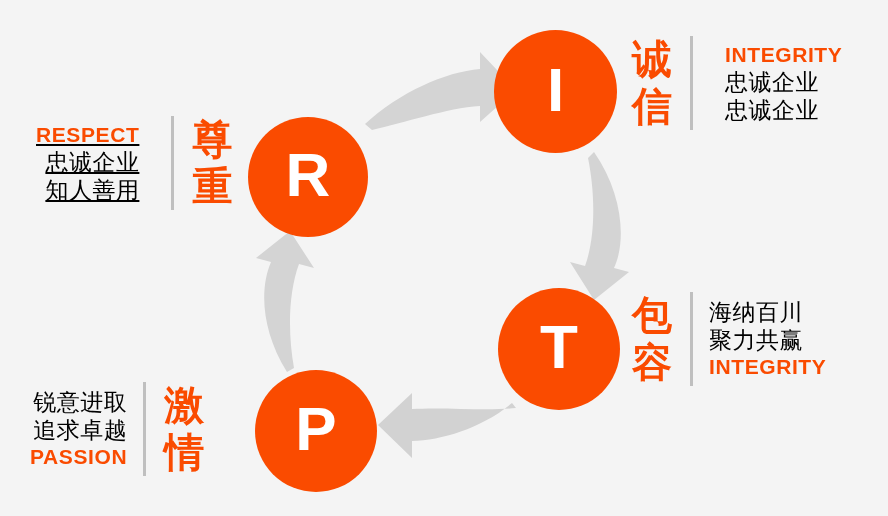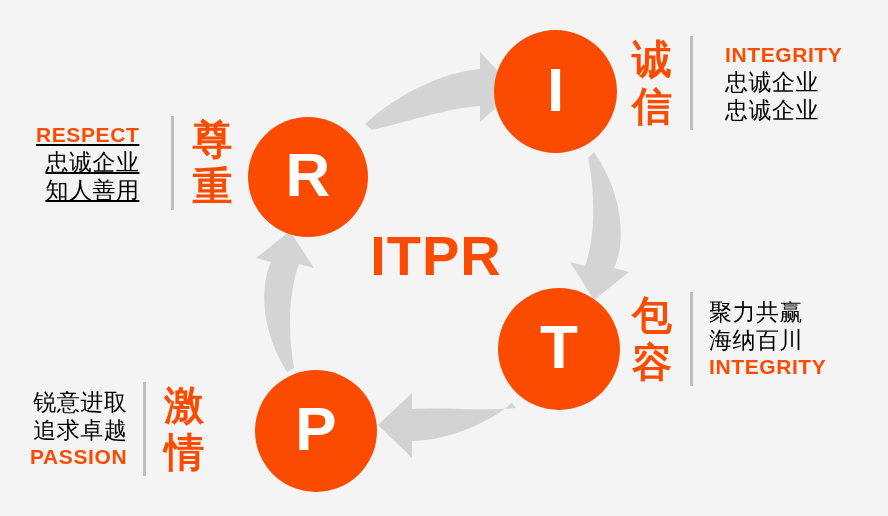--- a/index.html
+++ b/index.html
@@ -176,23 +176,20 @@
   <div class="node" id="node-i">
     <span class="node-letter">I</span>
   </div>
   <div class="node" id="node-t">
     <span class="node-letter">T</span>
   </div>
   <div class="node" id="node-p">
     <span class="node-letter">P</span>
   </div>
 
-  <div id="center-word">
-    <span>ITPR</span>
-  </div>
 
   <div class="block" id="block-respect">
     <div class="detail">
       <span class="en">RESPECT</span>
       <span class="cn-line">忠诚企业</span>
       <span class="cn-line">知人善用</span>
     </div>
     <div class="divider"></div>
     <div class="cn-big">尊
 重</div>
@@ -207,22 +204,22 @@
       <span class="cn-line">忠诚企业</span>
       <span class="cn-line">忠诚企业</span>
     </div>
   </div>
 
   <div class="block" id="block-tolerance">
     <div class="cn-big">包
 容</div>
     <div class="divider"></div>
     <div class="detail">
+      <span class="cn-line">海纳百川</span>
       <span class="cn-line">聚力共赢</span>
-      <span class="cn-line">海纳百川</span>
       <span class="en">INTEGRITY</span>
     </div>
   </div>
 
   <div class="block" id="block-passion">
     <div class="detail">
       <span class="cn-line">锐意进取</span>
       <span class="cn-line">追求卓越</span>
       <span class="en">PASSION</span>
     </div>

